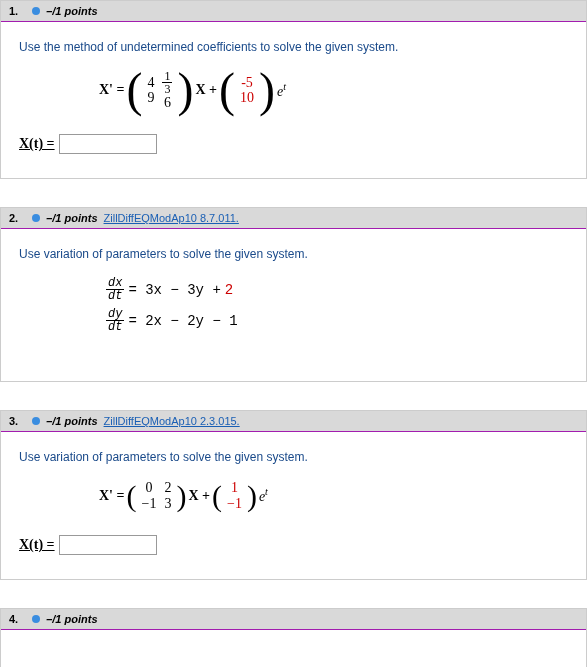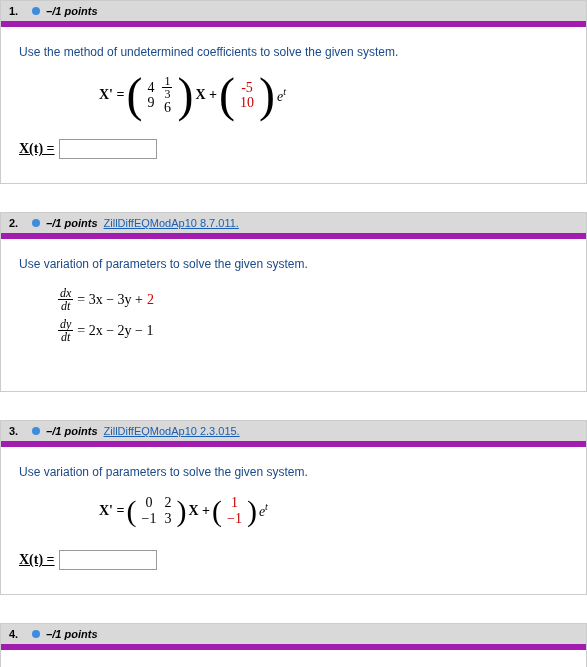--- a/index.html
+++ b/index.html
@@ -36,21 +36,21 @@
 }
 .points {
   font-weight: bold;
   font-style: italic;
 }
 .source-link {
   color: #1a5fb4;
   text-decoration: underline;
 }
 .question-body {
-  border-top: 6px solid #a21caf;
+  border-top: 1px solid #a21caf;
   padding: 18px 18px 24px 18px;
   color: #1a4a8a;
 }
 .prompt {
   margin-bottom: 16px;
   color: #1a4a8a;
   font-size: 12px;
 }
 .equation {
   text-align: left;
@@ -101,21 +101,21 @@
   display:inline-flex;
   flex-direction:column;
   text-align:center;
   line-height:1;
   font-size:12px;
 }
 .frac > span:first-child { border-bottom:1px solid #000; padding:0 2px; }
 .frac > span:last-child { padding:0 2px; }
 .red { color:#cc0000; }
 .sup { vertical-align: super; font-size:10px; font-style:italic;}
-.system { margin-left:39px; margin-bottom:24px; font-family:Liberation Serif, serif; font-size:14px; color:#000;}
+.system { margin-left:87px; margin-bottom:24px; font-family:Liberation Mono, monospace; font-size:14px; color:#000;}
 .system-row {display:flex; align-items:center; gap:4px; margin-bottom:6px;}
 .bold {font-weight:bold;}
 </style>
 </head>
 <body>
 
 <div class="question-block">
   <div class="question-header">
     <span class="qnum">1.</span>
     <span class="bullet"></span>

